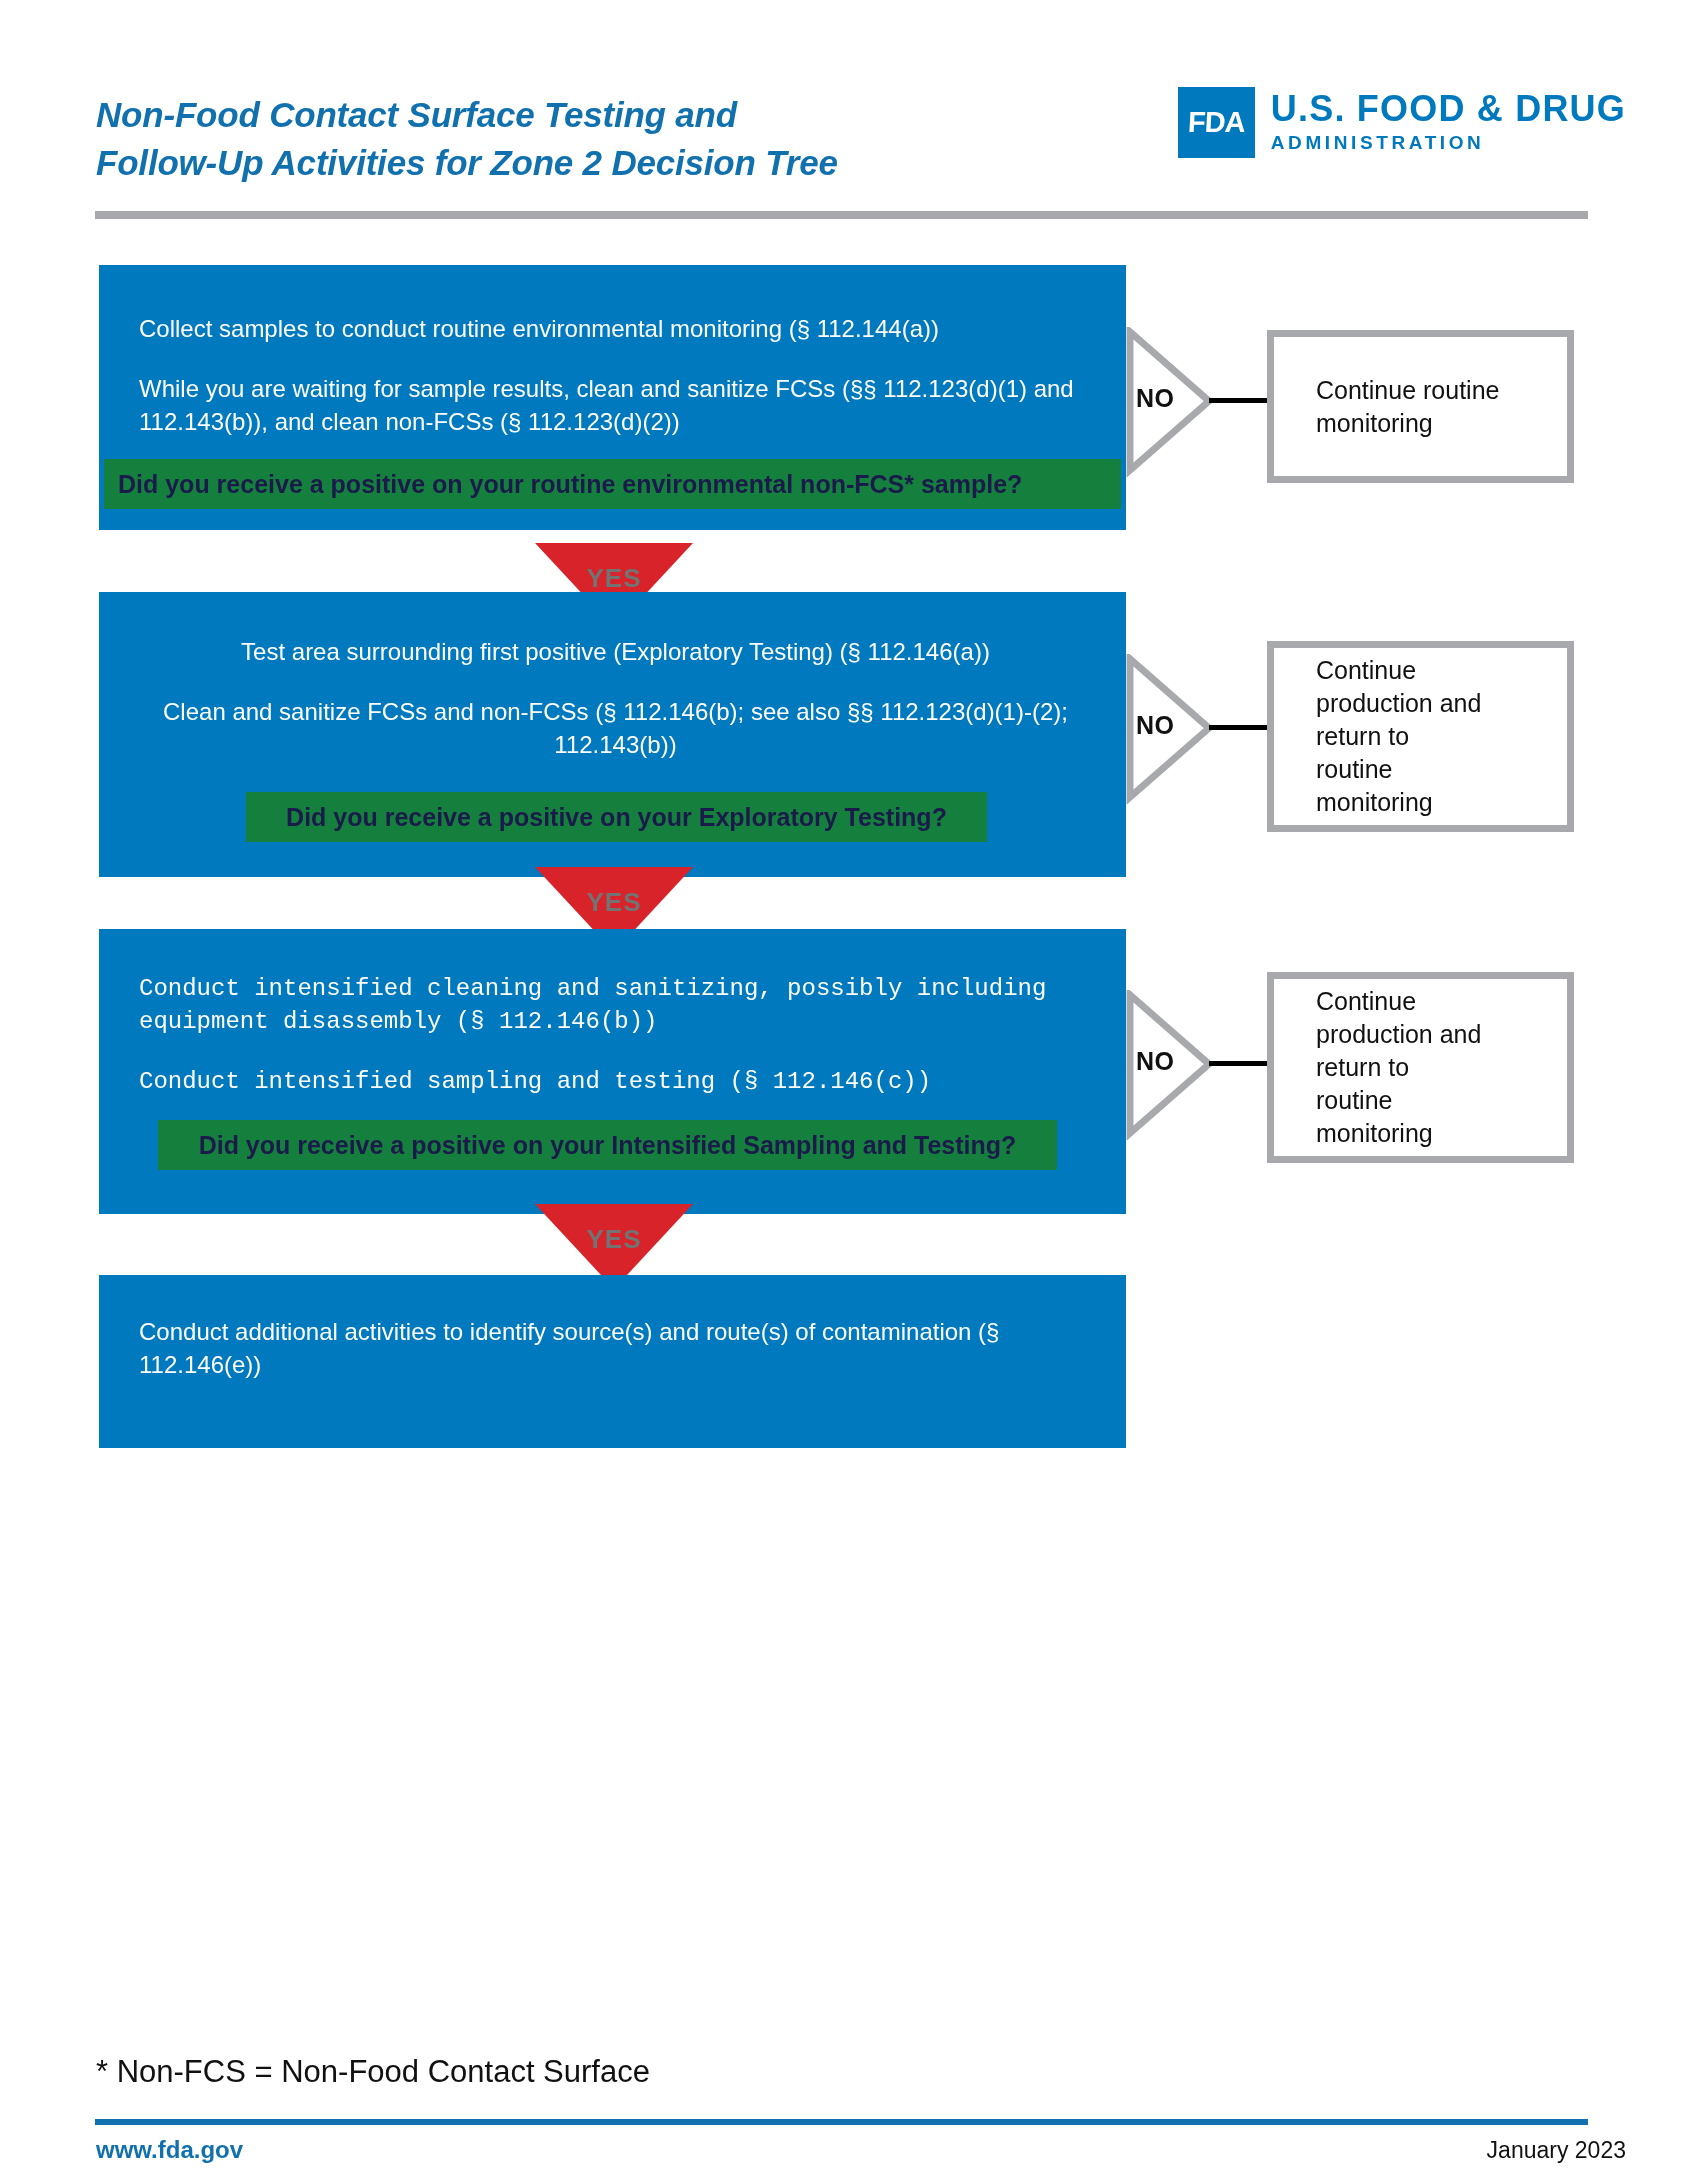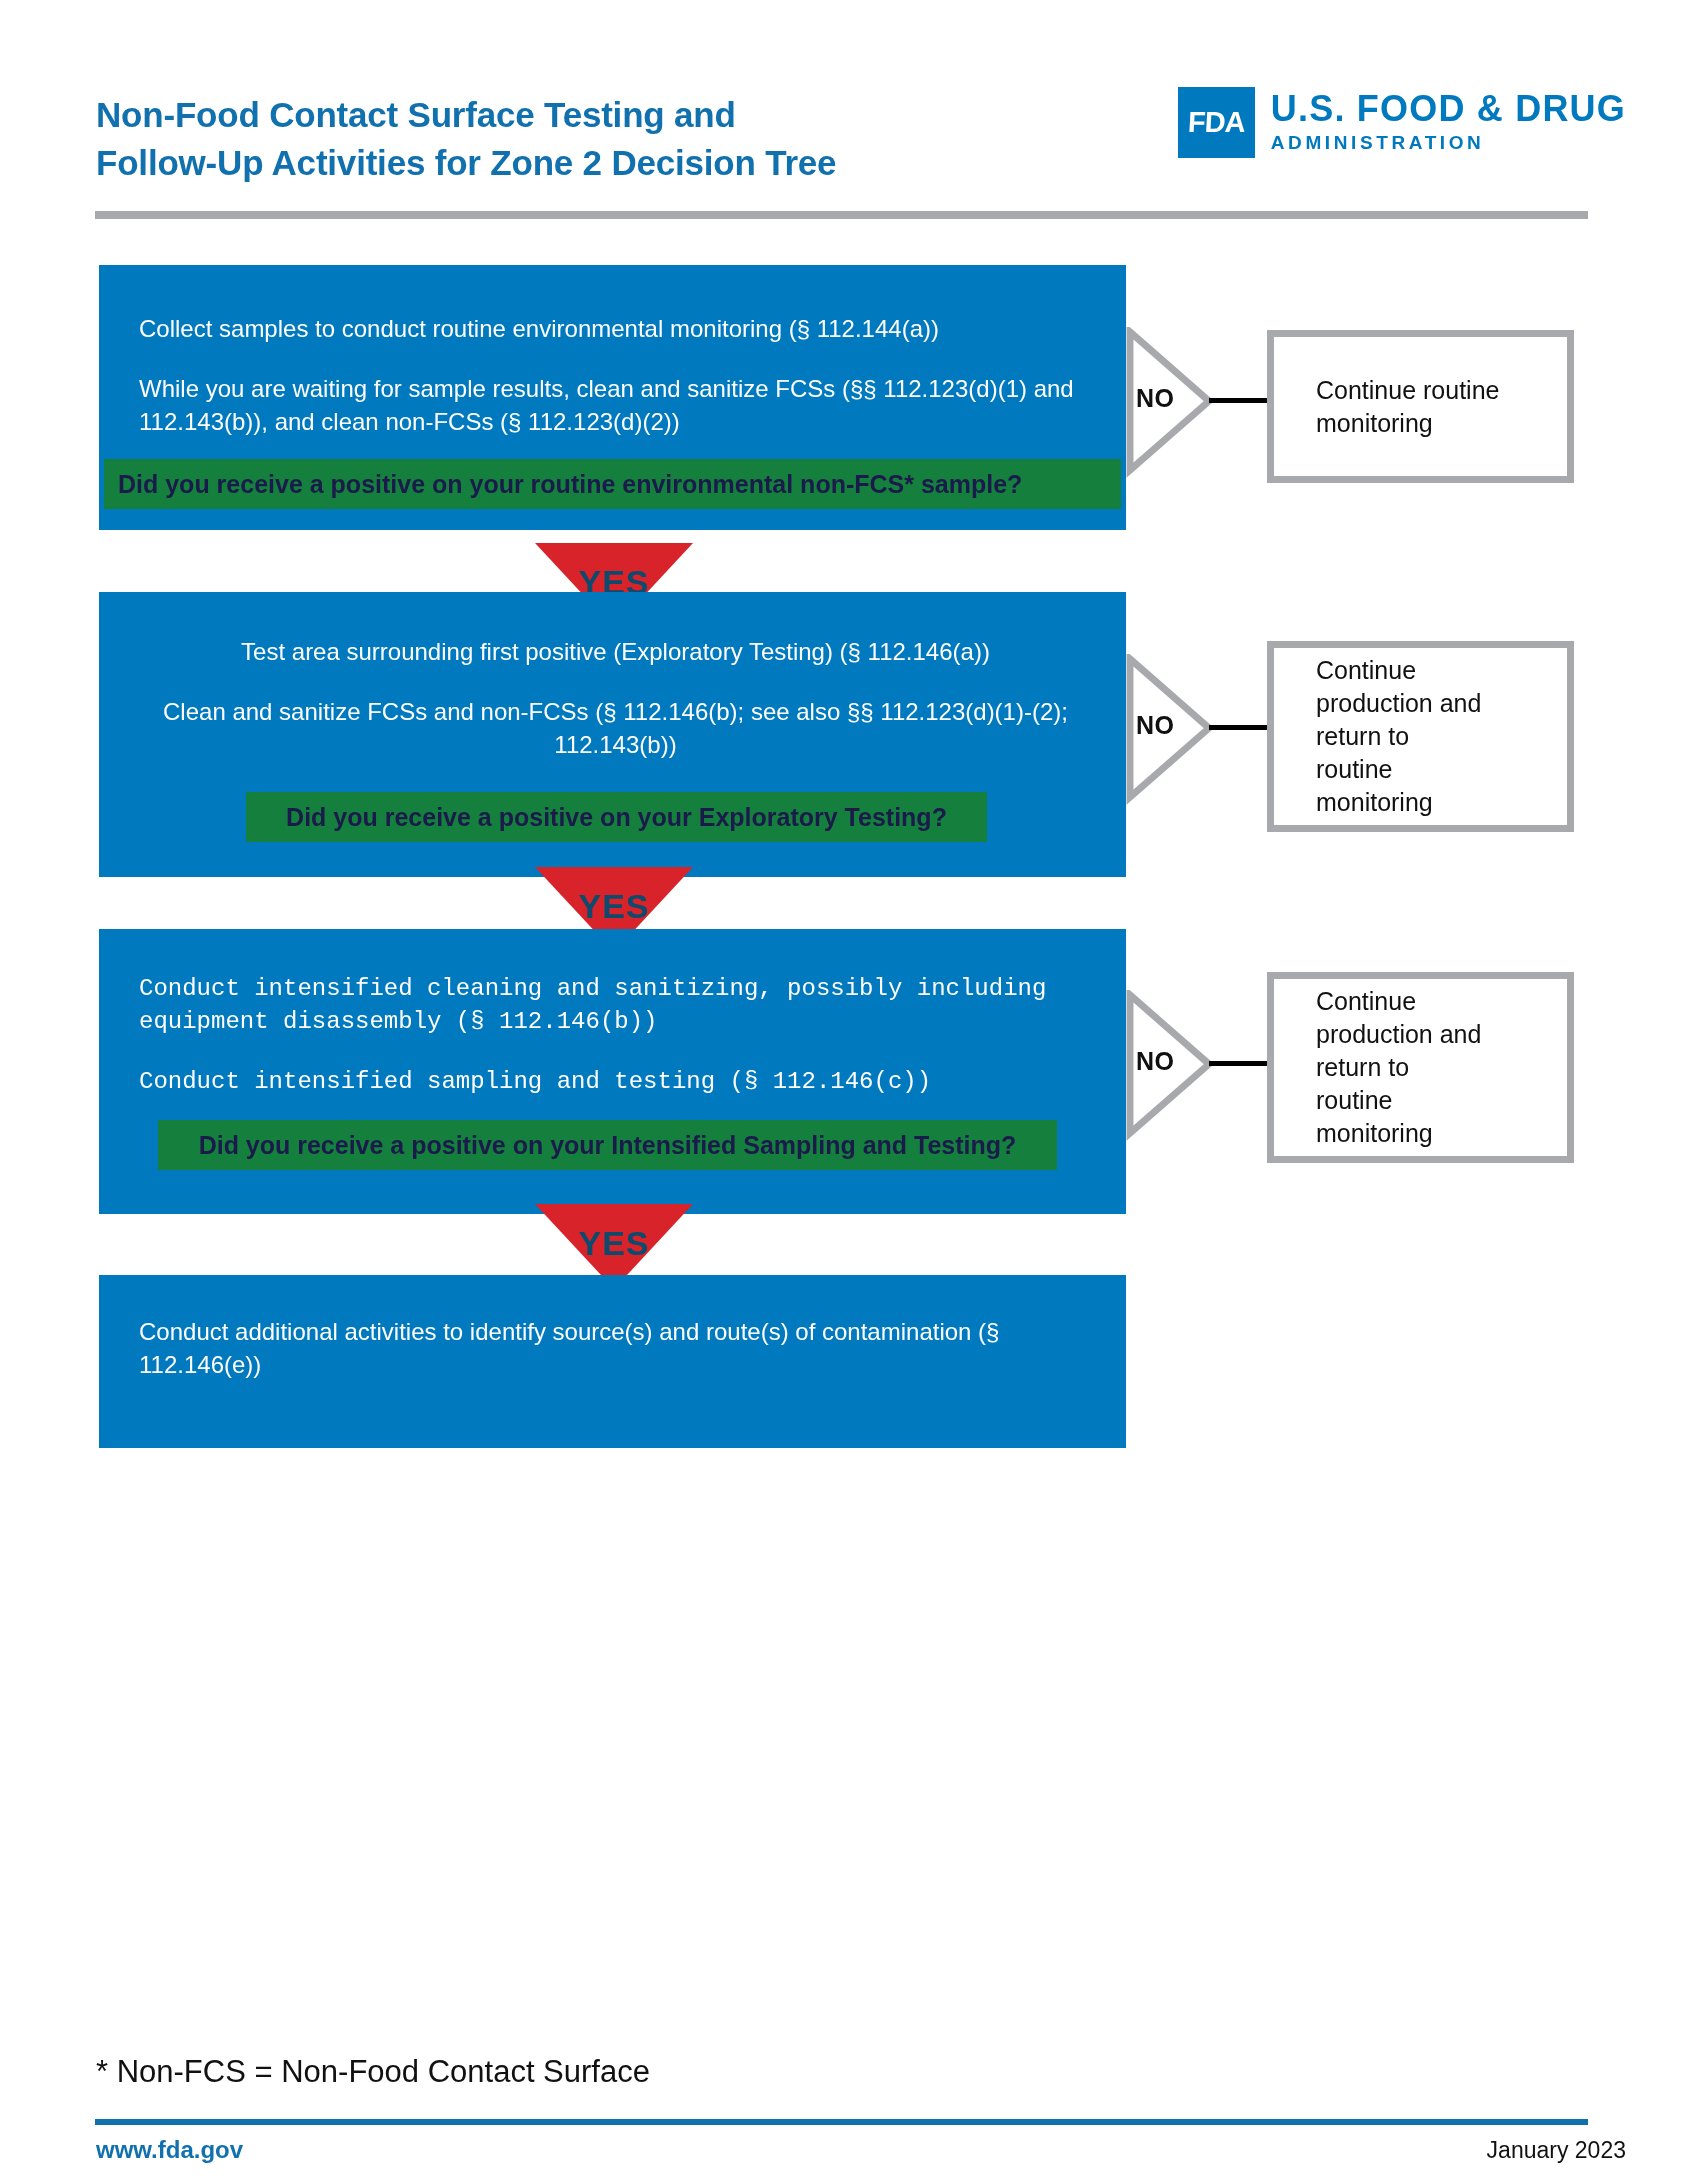--- a/index.html
+++ b/index.html
@@ -15,21 +15,21 @@
   #header { position:absolute; left:0; top:0; width:1683px; height:228px; }
 
   #page-title {
     position:absolute; left:96px; top:91px; width:941px;
     color:#1170AE;
     font-size:35px;
     font-weight:bold;
     line-height:48px;
     letter-spacing:-0.2px;
   }
-  #page-title .tline { display:block; white-space:nowrap; }
+  #page-title .tline { display:block; white-space:nowrap;font-style:italic; }
 
   
   #fda-logo { position:absolute; right:57px; top:87px; height:79px; display:flex; align-items:flex-start; }
   #fda-mark {
     width:77px; height:71px; background:#0079BE;
     display:flex; align-items:center; justify-content:center;
     margin-right:16px;
   }
   #fda-mark-text {
     color:#ffffff; font-size:29px; font-weight:bold;
@@ -105,22 +105,22 @@
   .yes-tri { position:absolute; }
   .yes-tri-shape {
     position:absolute; left:0; top:0;
     width:0; height:0;
     border-left:79px solid transparent;
     border-right:79px solid transparent;
     border-top:85px solid #D8232A;
   }
   .yes-label {
     position:absolute; left:0; top:20px; width:158px;
-    text-align:center; color:#0c4a6e;
-    font-size:34px; font-weight:bold; letter-spacing:1px;
+    text-align:center; color:#737373;
+    font-size:26px; font-weight:bold; letter-spacing:1px;
   }
 
   
   #footnote {
     position:absolute; left:96px; top:2057px;
     font-size:31px; color:#111111; line-height:30px;
   }
   #footer-rule {
     position:absolute; left:95px; top:2119px;
     width:1493px; height:6px; background:#1170AE;

